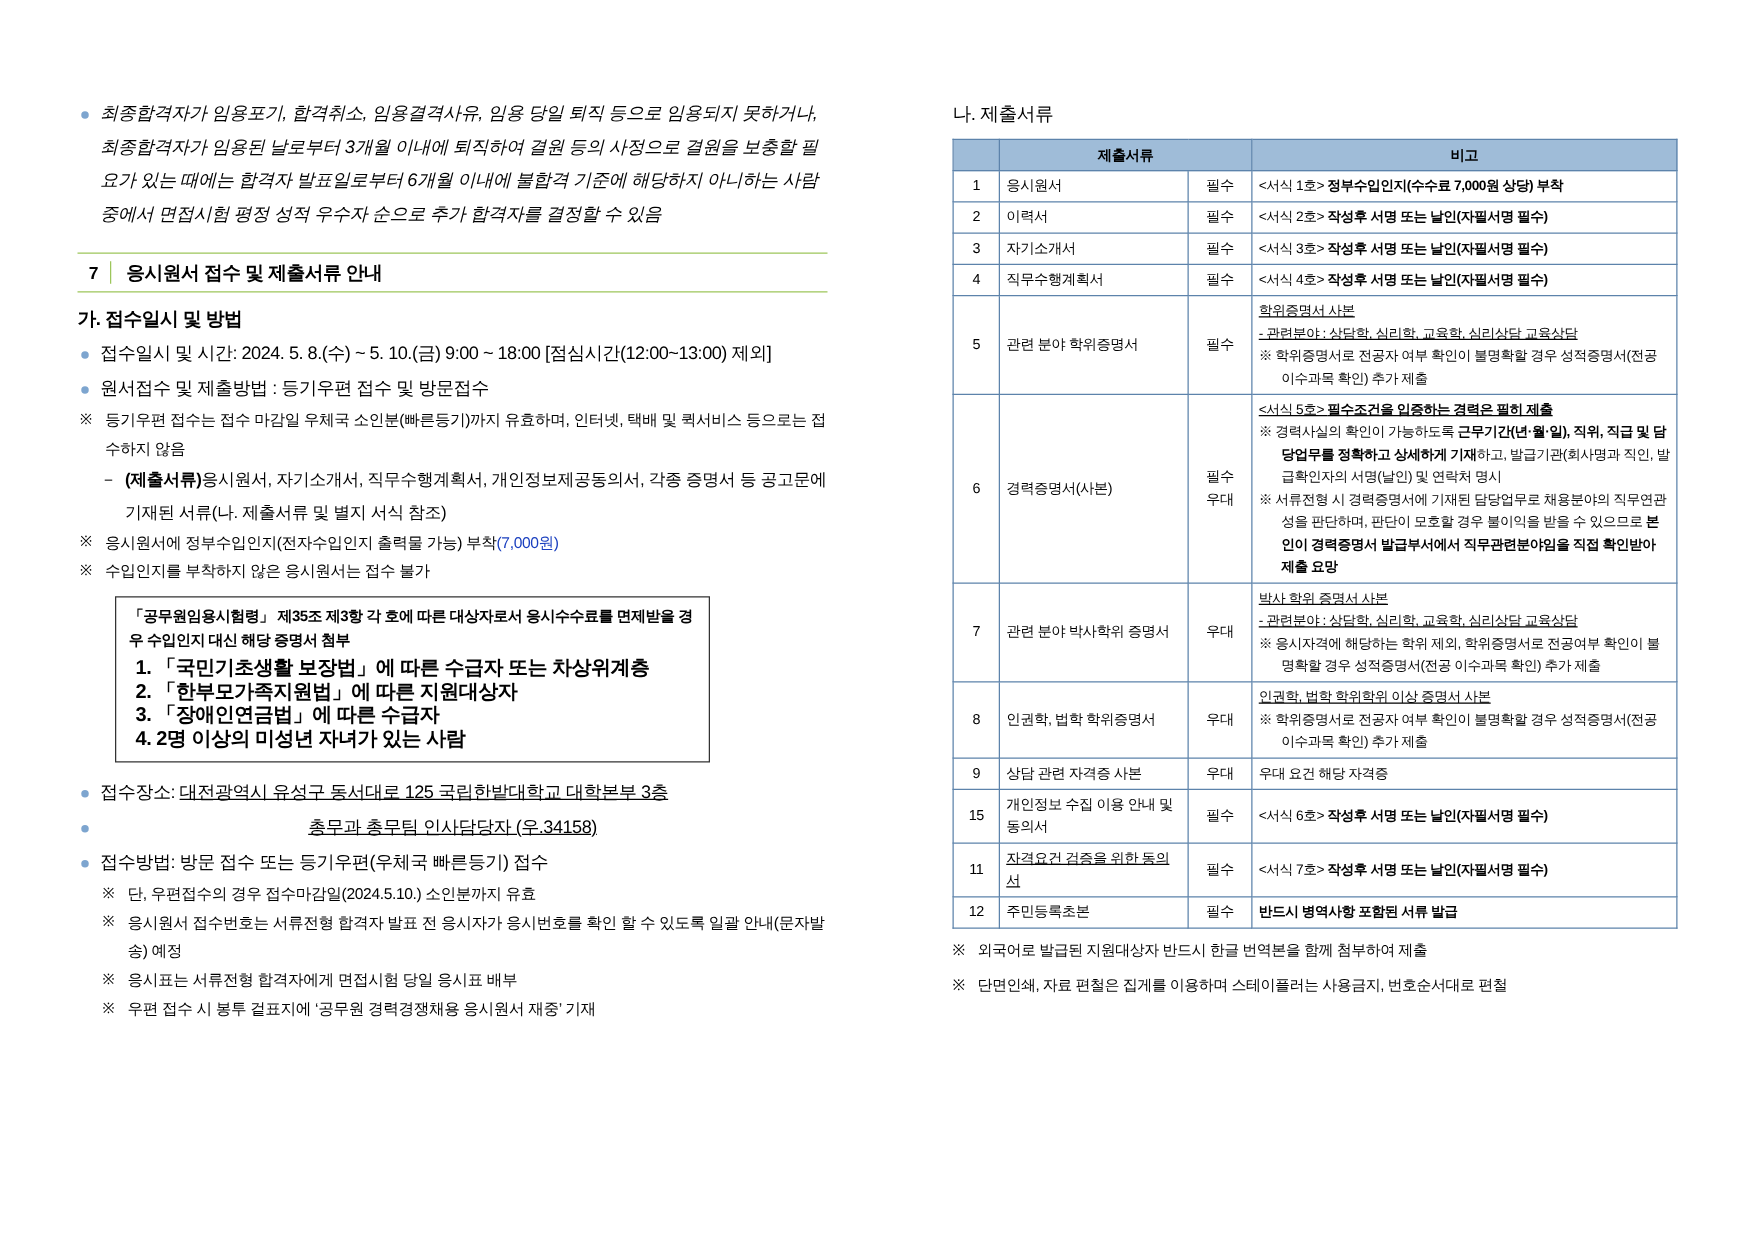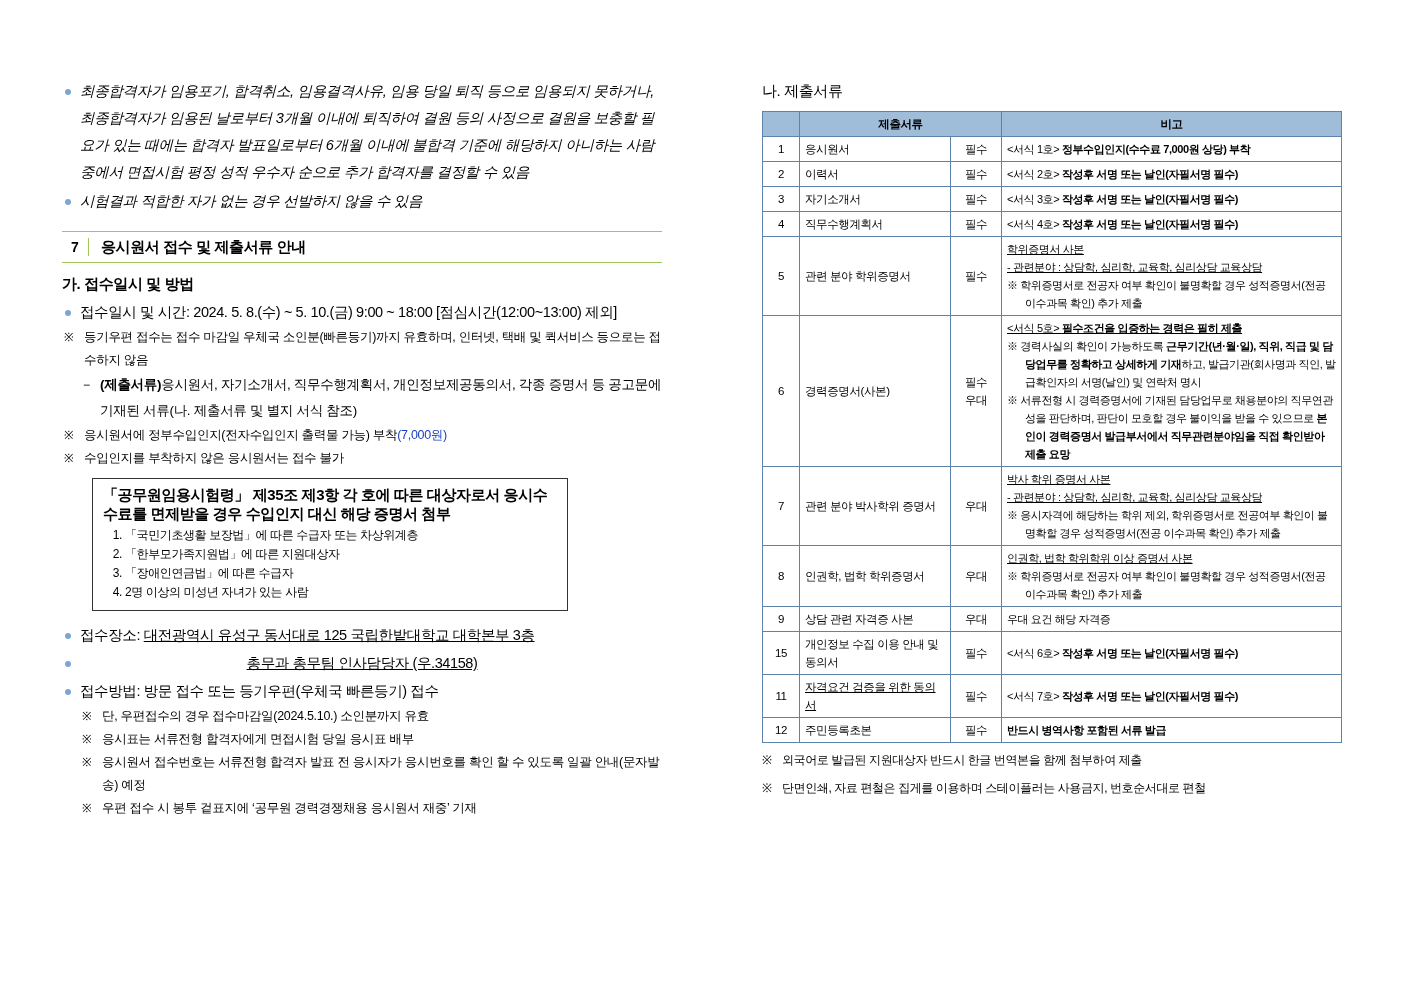--- a/index.html
+++ b/index.html
@@ -51,22 +51,22 @@
     padding-left:38px;position:relative;
   }
   .dash::before{content:"－";position:absolute;left:18px;top:0;}
   .blue{color:#1a3fbf;}
   .u{text-decoration:underline;}
   .b{font-weight:bold;}
   .box{
     border:1px solid #333;margin:8px 0 10px 30px;width:476px;
     padding:6px 10px 8px 10px;box-sizing:border-box;
   }
-  .box-title{font-size:15px;font-weight:bold;line-height:19px;letter-spacing:-0.4px;}
-  .box ol{margin:3px 0 0 0;padding-left:22px;font-size:12px;line-height:19px;letter-spacing:-0.4px;font-weight:normal;}
+  .box-title{font-size:12px;font-weight:bold;line-height:19px;letter-spacing:-0.4px;}
+  .box ol{margin:3px 0 0 0;padding-left:22px;font-size:16px;line-height:19px;letter-spacing:-0.4px;font-weight:bold;}
   .l-bullet2{
     position:relative;padding-left:18px;font-size:14.5px;line-height:28px;letter-spacing:-0.4px;
   }
   .l-bullet2::before{
     content:"";position:absolute;left:3px;top:12px;
     width:6px;height:6px;border-radius:50%;background:#7da5cf;
   }
   .ctr{text-align:center;padding-left:0;}
 
   
@@ -95,32 +95,32 @@
   .ind3{display:block;padding-left:18px;text-indent:-18px;}
 </style>
 </head>
 <body>
 
 <div class="page left">
   <div class="l-inner">
 
     <ul class="bullets">
       <li class="bullet">최종합격자가 임용포기, 합격취소, 임용결격사유, 임용 당일 퇴직 등으로 임용되지 못하거나, 최종합격자가 임용된 날로부터 3개월 이내에 퇴직하여 결원 등의 사정으로 결원을 보충할 필요가 있는 때에는 합격자 발표일로부터 6개월 이내에 불합격 기준에 해당하지 아니하는 사람 중에서 면접시험 평정 성적 우수자 순으로 추가 합격자를 결정할 수 있음</li>
-      <li class="bullet">시험결과 적합한 자가 없는 경우 선발하지 않을 수 있음</li>
     </ul>
 
     <div class="sec-head">
       <span class="sec-num">7</span>
       <span class="sec-sep"></span>
       <span class="sec-title">응시원서 접수 및 제출서류 안내</span>
     </div>
 
     <div class="sub-head">가. 접수일시 및 방법</div>
 
     <div class="l-bullet2">접수일시 및 시간: 2024. 5. 8.(수) ~ 5. 10.(금) 9:00 ~ 18:00 [점심시간(12:00~13:00) 제외]</div>
+    <div class="l-bullet2">원서접수 및 제출방법 : 등기우편 접수 및 방문접수</div>
     <div class="note">등기우편 접수는 접수 마감일 우체국 소인분(빠른등기)까지 유효하며, 인터넷, 택배 및 퀵서비스 등으로는 접수하지 않음</div>
 
     <div class="dash">
       <span class="b">(제출서류)</span><span>응시원서, 자기소개서, 직무수행계획서, 개인정보제공동의서, 각종 증명서 등 공고문에 기재된 서류(나. 제출서류 및 별지 서식 참조)</span>
     </div>
 
     <div class="note">
       <span>응시원서에 정부수입인지(전자수입인지 출력물 가능) 부착</span><span class="blue">(7,000원)</span>
     </div>
     <div class="note">수입인지를 부착하지 않은 응시원서는 접수 불가</div>
@@ -138,22 +138,22 @@
     <div class="l-bullet2">
       <span>접수장소:</span>
       <span class="u">대전광역시 유성구 동서대로 125 국립한밭대학교 대학본부 3층</span>
     </div>
     <div class="l-bullet2 ctr" style="padding-left:0;">
       <span class="u">총무과 총무팀 인사담당자 (우.34158)</span>
     </div>
 
     <div class="l-bullet2">접수방법: 방문 접수 또는 등기우편(우체국 빠른등기) 접수</div>
     <div class="note ind">단, 우편접수의 경우 접수마감일(2024.5.10.) 소인분까지 유효</div>
+    <div class="note ind">응시원서 접수번호는 서류전형 합격자 발표 전 응시자가 응시번호를 확인 할 수 있도록 일괄 안내(문자발송) 예정</div>
     <div class="note ind">응시표는 서류전형 합격자에게 면접시험 당일 응시표 배부</div>
-    <div class="note ind">응시원서 접수번호는 서류전형 합격자 발표 전 응시자가 응시번호를 확인 할 수 있도록 일괄 안내(문자발송) 예정</div>
     <div class="note ind">우편 접수 시 봉투 겉표지에 ‘공무원 경력경쟁채용 응시원서 재중’ 기재</div>
 
   </div>
 
 </div>
 
 <div class="page right">
   <div class="r-inner">
     <div class="r-head">나. 제출서류</div>
 

